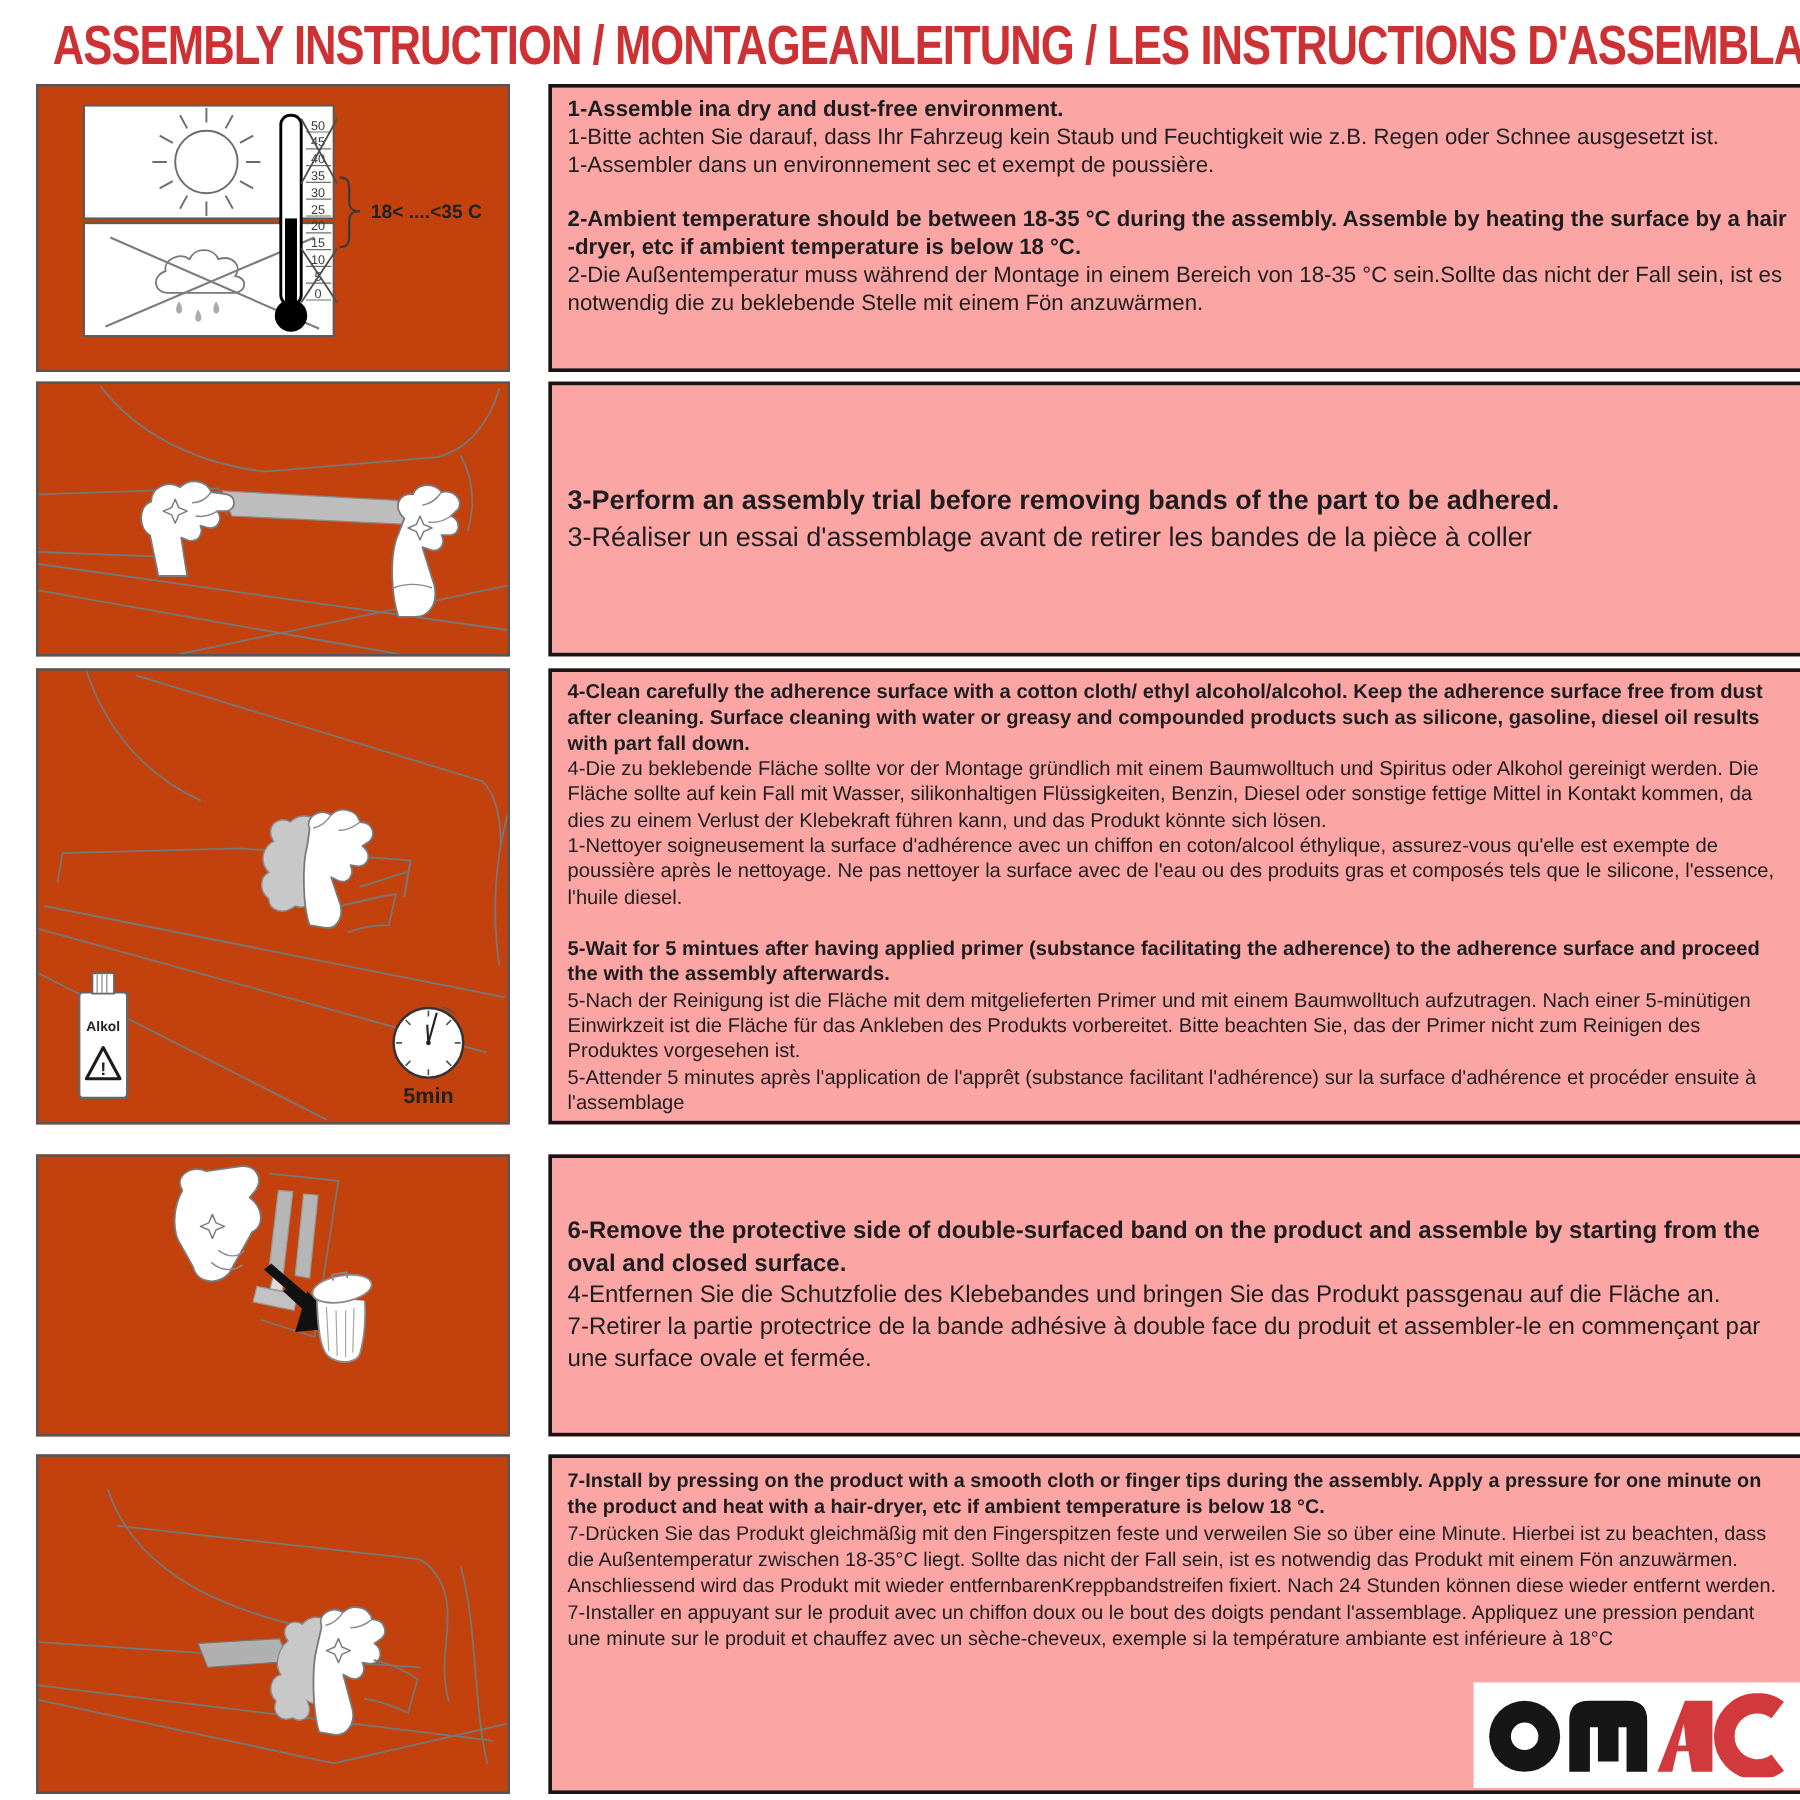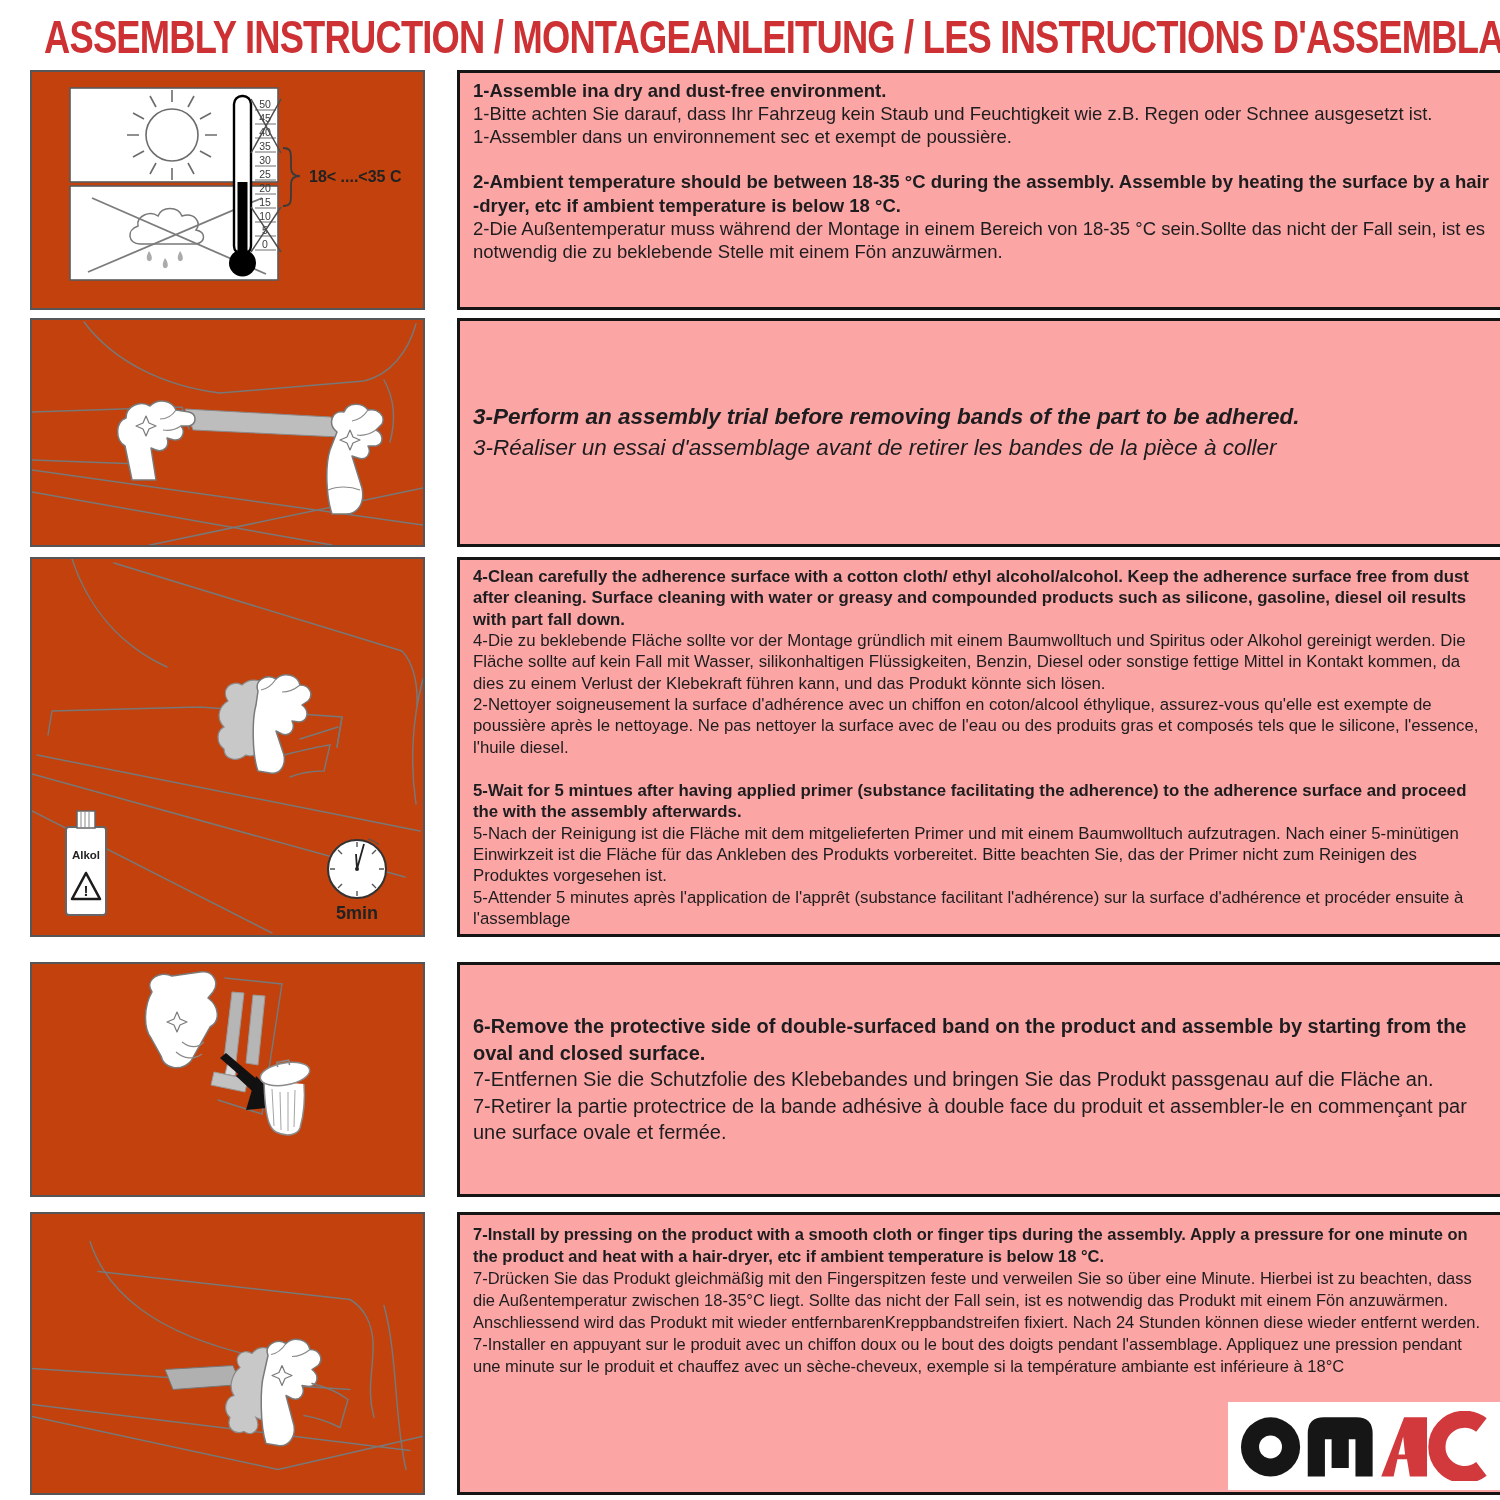--- a/index.html
+++ b/index.html
@@ -15,21 +15,21 @@
         border:2px solid #565658;background:#c2410c;box-sizing:border-box;}
   .fig-box svg{display:block;width:100%;height:100%;}
   .text-box{position:absolute;left:437px;top:0;width:1053px;height:100%;
         border:3px solid #151515;background:#fca5a5;box-sizing:border-box;
         padding:6px 16px 6px 13px;margin-left:20px;}
   .center{display:flex;flex-direction:column;justify-content:center;}
   .text-box p{margin:0;}
   .b{font-weight:700;}
   .gap{margin-top:22px !important;}
   .s1 p{font-size:18.5px;line-height:1.25;}
-  .s2 p{font-size:22.5px;line-height:1.34;font-style:italic;}
+  .s2 p{font-size:22.5px;line-height:1.34;}
   .s3 p{font-size:16.8px;line-height:1.27;}
   .s4 p{font-size:20px;line-height:1.33;}
   .s5 p{font-size:16.5px;line-height:1.33;}
   .r5 .text-box{padding-top:9px;}
   .logo-wrap{position:absolute;left:1228px;top:1402px;width:272px;height:88px;background:#fff;
         display:flex;align-items:center;justify-content:flex-start;padding-left:12px;
         box-sizing:border-box;z-index:6;}
   .ill-line{stroke:#787878;stroke-width:1.5;fill:none;stroke-linecap:round;}
   .ill-thin{stroke:#8a8a8a;stroke-width:1.2;fill:none;}
   .hand{fill:#fff;stroke:#7a7a7a;stroke-width:1.5;stroke-linejoin:round;}
@@ -160,21 +160,21 @@
           <path d="M325,310 L332,285 M325,310 L324,295" stroke="#222" stroke-width="1.8" fill="none"></path>
           <circle cx="325" cy="310" r="2" fill="#222"></circle>
           <path d="M336,280 C340,281 344,283 347,286" stroke="#555" stroke-width="1.2" fill="none"></path>
           <text class="fig-text" x="325" y="360" font-size="18" font-weight="600" text-anchor="middle">5min</text>
         </g>
       </svg>
     </div>
     <div class="text-box s3">
       <p class="b">4-Clean carefully the adherence surface with a cotton cloth/ ethyl alcohol/alcohol. Keep the adherence surface free from dust after cleaning. Surface cleaning with water or greasy and compounded products such as silicone, gasoline, diesel oil results with part fall down.</p>
       <p>4-Die zu beklebende Fläche sollte vor der Montage gründlich mit einem Baumwolltuch und Spiritus oder Alkohol gereinigt werden. Die Fläche sollte auf kein Fall mit Wasser, silikonhaltigen Flüssigkeiten, Benzin, Diesel oder sonstige fettige Mittel in Kontakt kommen, da dies zu einem Verlust der Klebekraft führen kann, und das Produkt könnte sich lösen.</p>
-      <p>2-Nettoyer soigneusement la surface d'adhérence avec un chiffon en coton/alcool éthylique, assurez-vous qu'elle est exempte de poussière après le nettoyage. Ne pas nettoyer la surface avec de l'eau ou des produits gras et composés tels que le silicone, l'essence, l'huile diesel.</p>
+      <p>1-Nettoyer soigneusement la surface d'adhérence avec un chiffon en coton/alcool éthylique, assurez-vous qu'elle est exempte de poussière après le nettoyage. Ne pas nettoyer la surface avec de l'eau ou des produits gras et composés tels que le silicone, l'essence, l'huile diesel.</p>
       <p class="b gap">5-Wait for 5 mintues after having applied primer (substance facilitating the adherence) to the adherence surface and proceed the with the assembly afterwards.</p>
       <p>5-Nach der Reinigung ist die Fläche mit dem mitgelieferten Primer und mit einem Baumwolltuch aufzutragen. Nach einer 5-minütigen Einwirkzeit ist die Fläche für das Ankleben des Produkts vorbereitet. Bitte beachten Sie, das der Primer nicht zum Reinigen des Produktes vorgesehen ist.</p>
       <p>5-Attender 5 minutes après l'application de l'apprêt (substance facilitant l'adhérence) sur la surface d'adhérence et procéder ensuite à l'assemblage</p>
     </div>
   </section>
 
   <section class="row r4">
     <div class="fig-box">
       <svg viewBox="0 0 391 231">
         <g>
@@ -197,21 +197,21 @@
           <path d="M240,125 L242,162 M248,128 L249,166 M256,128 L256,167 M263,126 L262,163" stroke="#a5a5a5" stroke-width="1"></path>
           <g transform="rotate(-10 253 110)">
             <ellipse cx="253" cy="110" rx="25" ry="11" fill="#fff" stroke="#8a8a8a" stroke-width="1.5"></ellipse>
             <path d="M247,102 L247,97 L259,97 L259,102" fill="none" stroke="#8a8a8a" stroke-width="1.5"></path>
           </g>
         </g>
       </svg>
     </div>
     <div class="text-box center s4">
       <p class="b">6-Remove the protective side of double-surfaced band on the product and assemble by starting from the oval and closed surface.</p>
-      <p>7-Entfernen Sie die Schutzfolie des Klebebandes und bringen Sie das Produkt passgenau auf die Fläche an.</p>
+      <p>4-Entfernen Sie die Schutzfolie des Klebebandes und bringen Sie das Produkt passgenau auf die Fläche an.</p>
       <p>7-Retirer la partie protectrice de la bande adhésive à double face du produit et assembler-le en commençant par une surface ovale et fermée.</p>
     </div>
   </section>
 
   <section class="row r5">
     <div class="fig-box">
       <svg viewBox="0 0 391 232">
         <path class="ill-line" d="M58,4 C74,52 118,96 228,120"></path>
         <path class="ill-line" d="M66,34 L318,62 C332,70 340,86 341,104 C342,132 334,152 342,180"></path>
         <path class="ill-line" d="M352,68 C366,120 362,180 374,232"></path>

